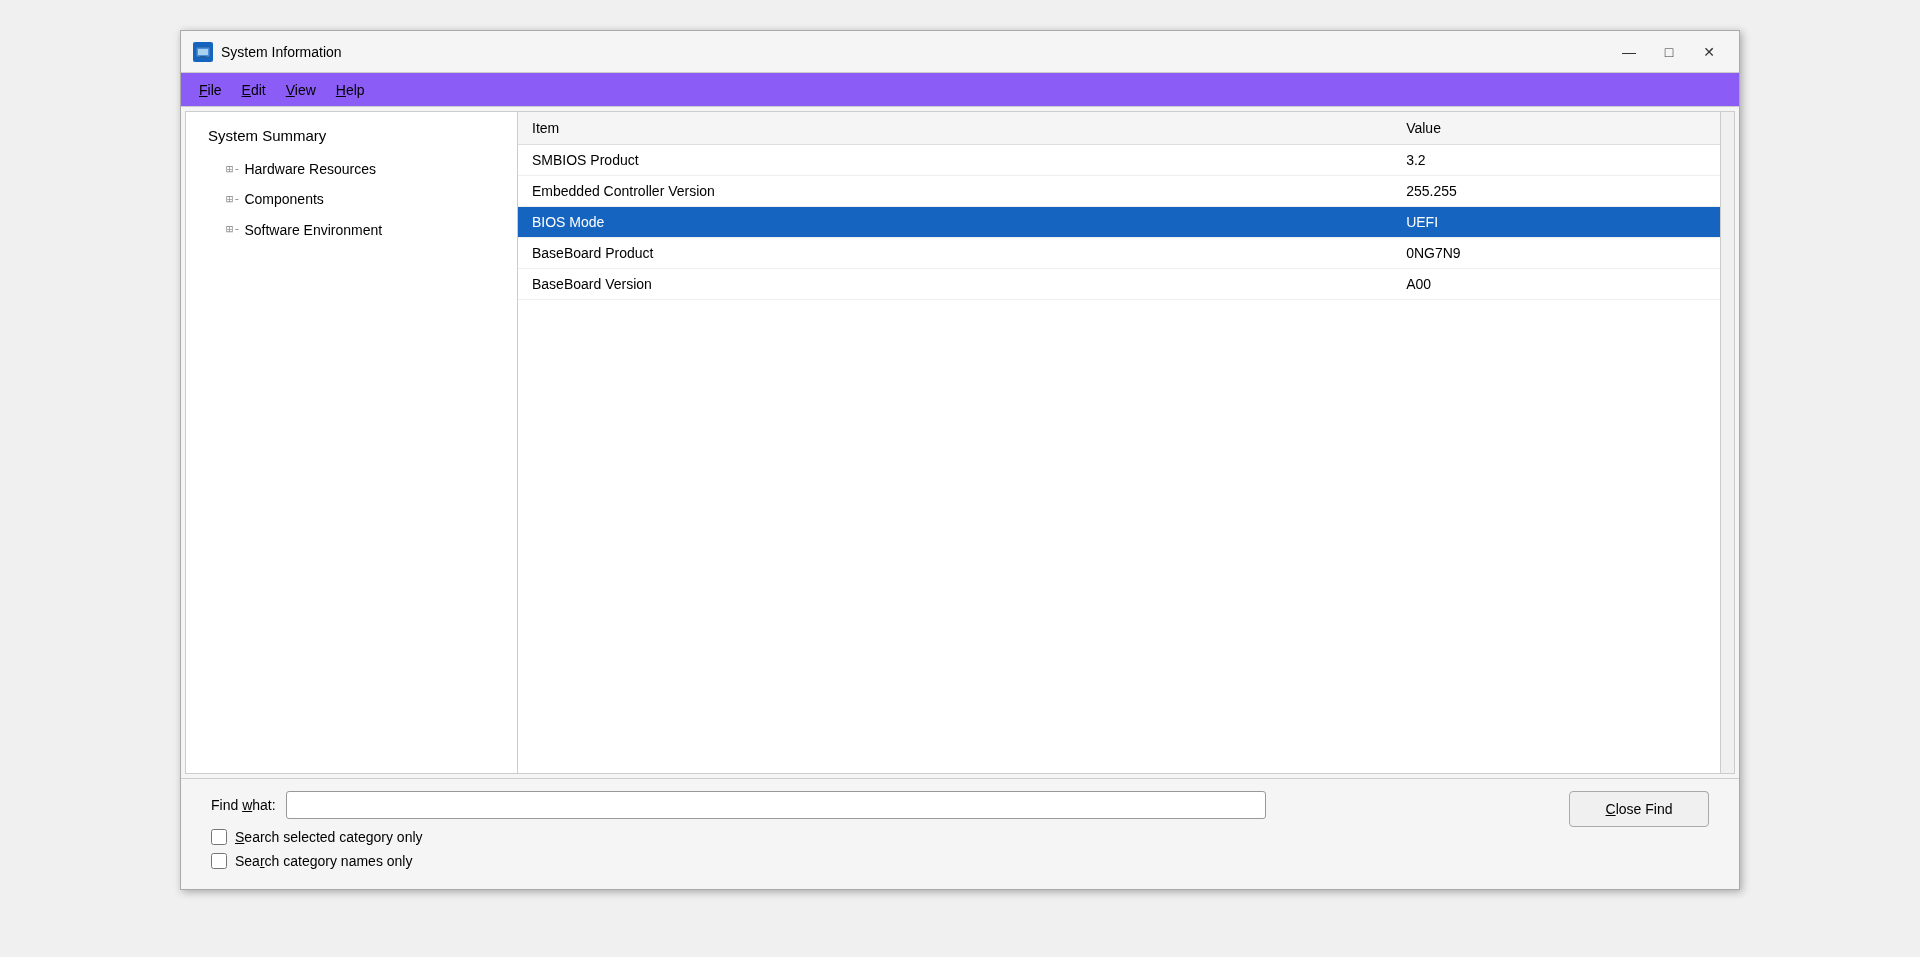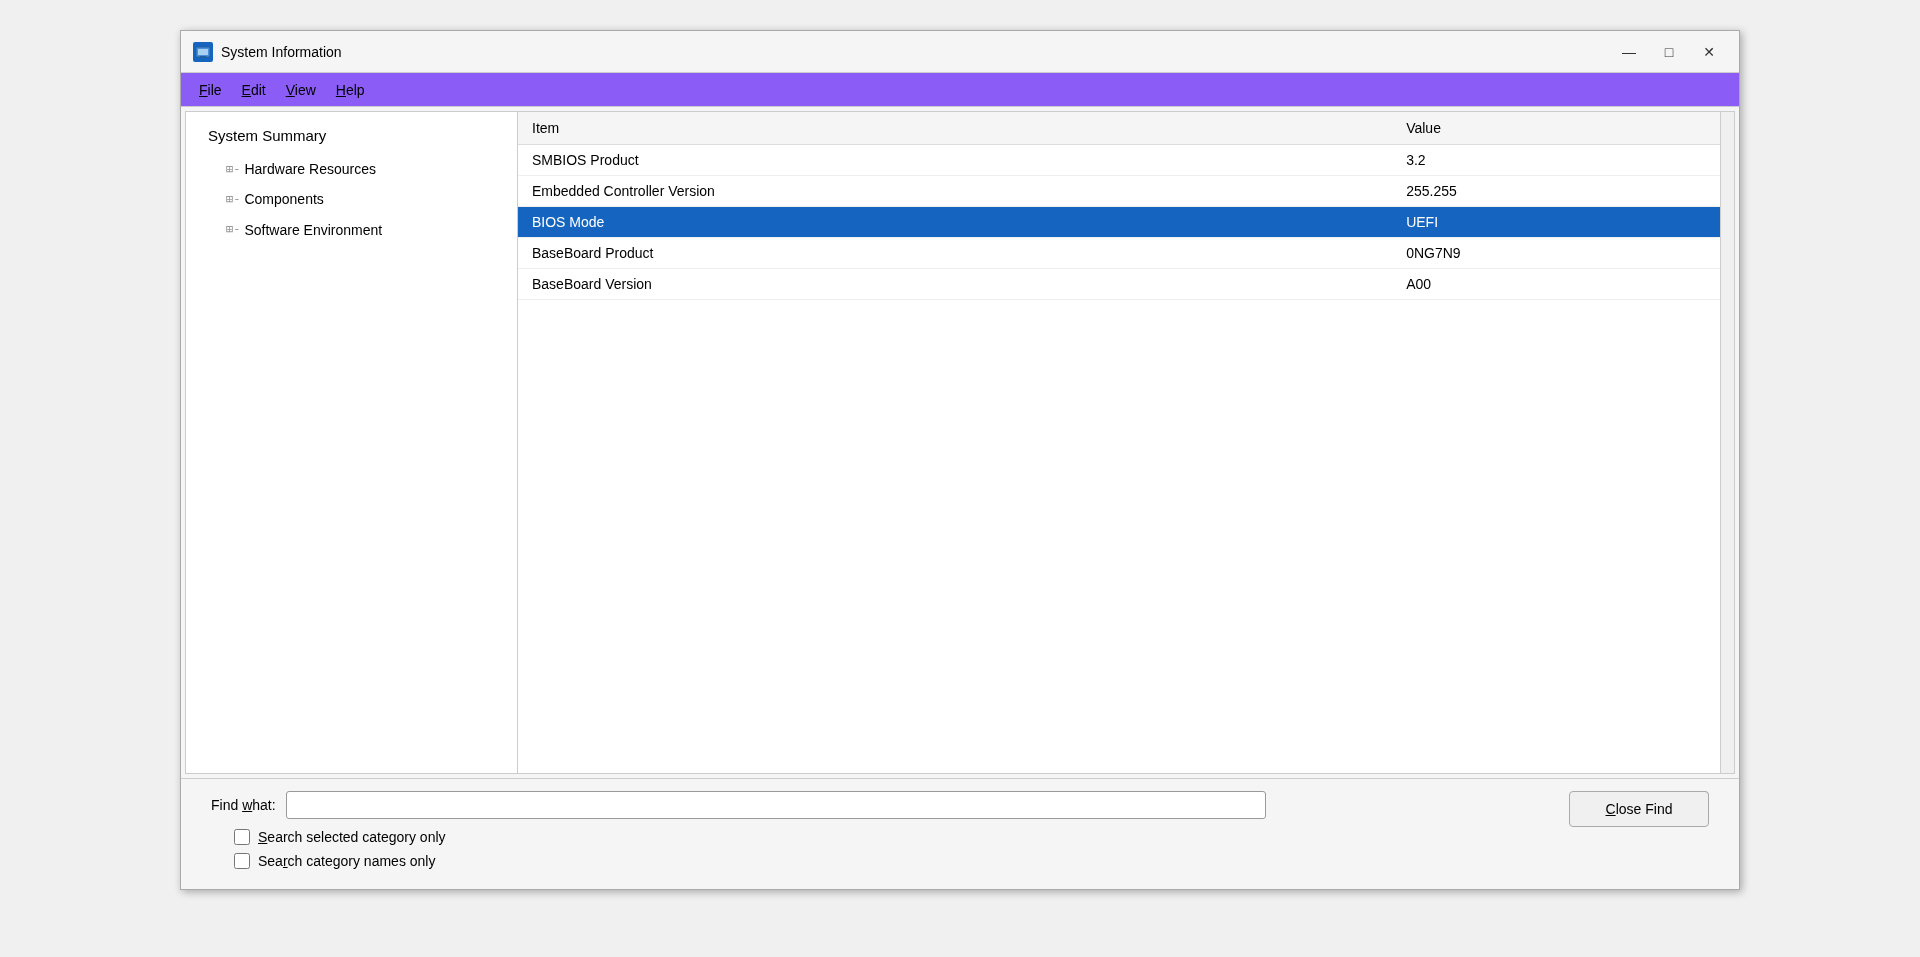--- a/index.html
+++ b/index.html
@@ -214,21 +214,20 @@
       align-items: center;
       justify-content: center;
       margin-left: auto;
     }
     .checkbox-row {
       display: flex;
       align-items: center;
       gap: 8px;
       font-size: 14px;
       margin-bottom: 8px;
-      margin-left: 23px;
     }
     .checkbox-row input[type=checkbox] {
       width: 16px;
       height: 16px;
       cursor: pointer;
     }
     .close-find-btn {
       width: 140px;
       height: 36px;
       background: #f0f0f0;

